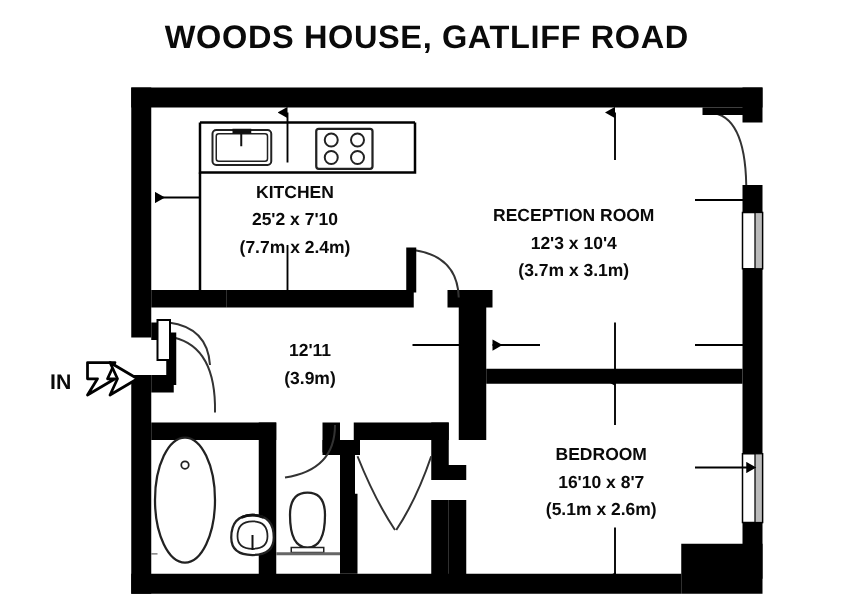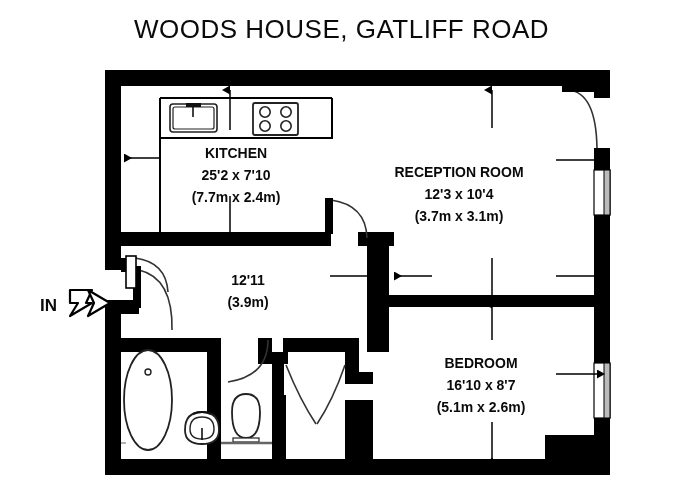--- a/index.html
+++ b/index.html
@@ -21,21 +21,21 @@
     width: 683px;
     height: 489px;
   }
   #plan-title {
     position: absolute;
     left: 0;
     top: 14px;
     width: 683px;
     text-align: center;
     font-family: "Liberation Sans", sans-serif;
-    font-weight: normal;
+    font-weight: bold;
     font-size: 26px;
     letter-spacing: 0.5px;
     color: #0a0a0a;
     white-space: nowrap;
   }
   svg#floorplan {
     position: absolute;
     left: 0;
     top: 0;
     width: 683px;

